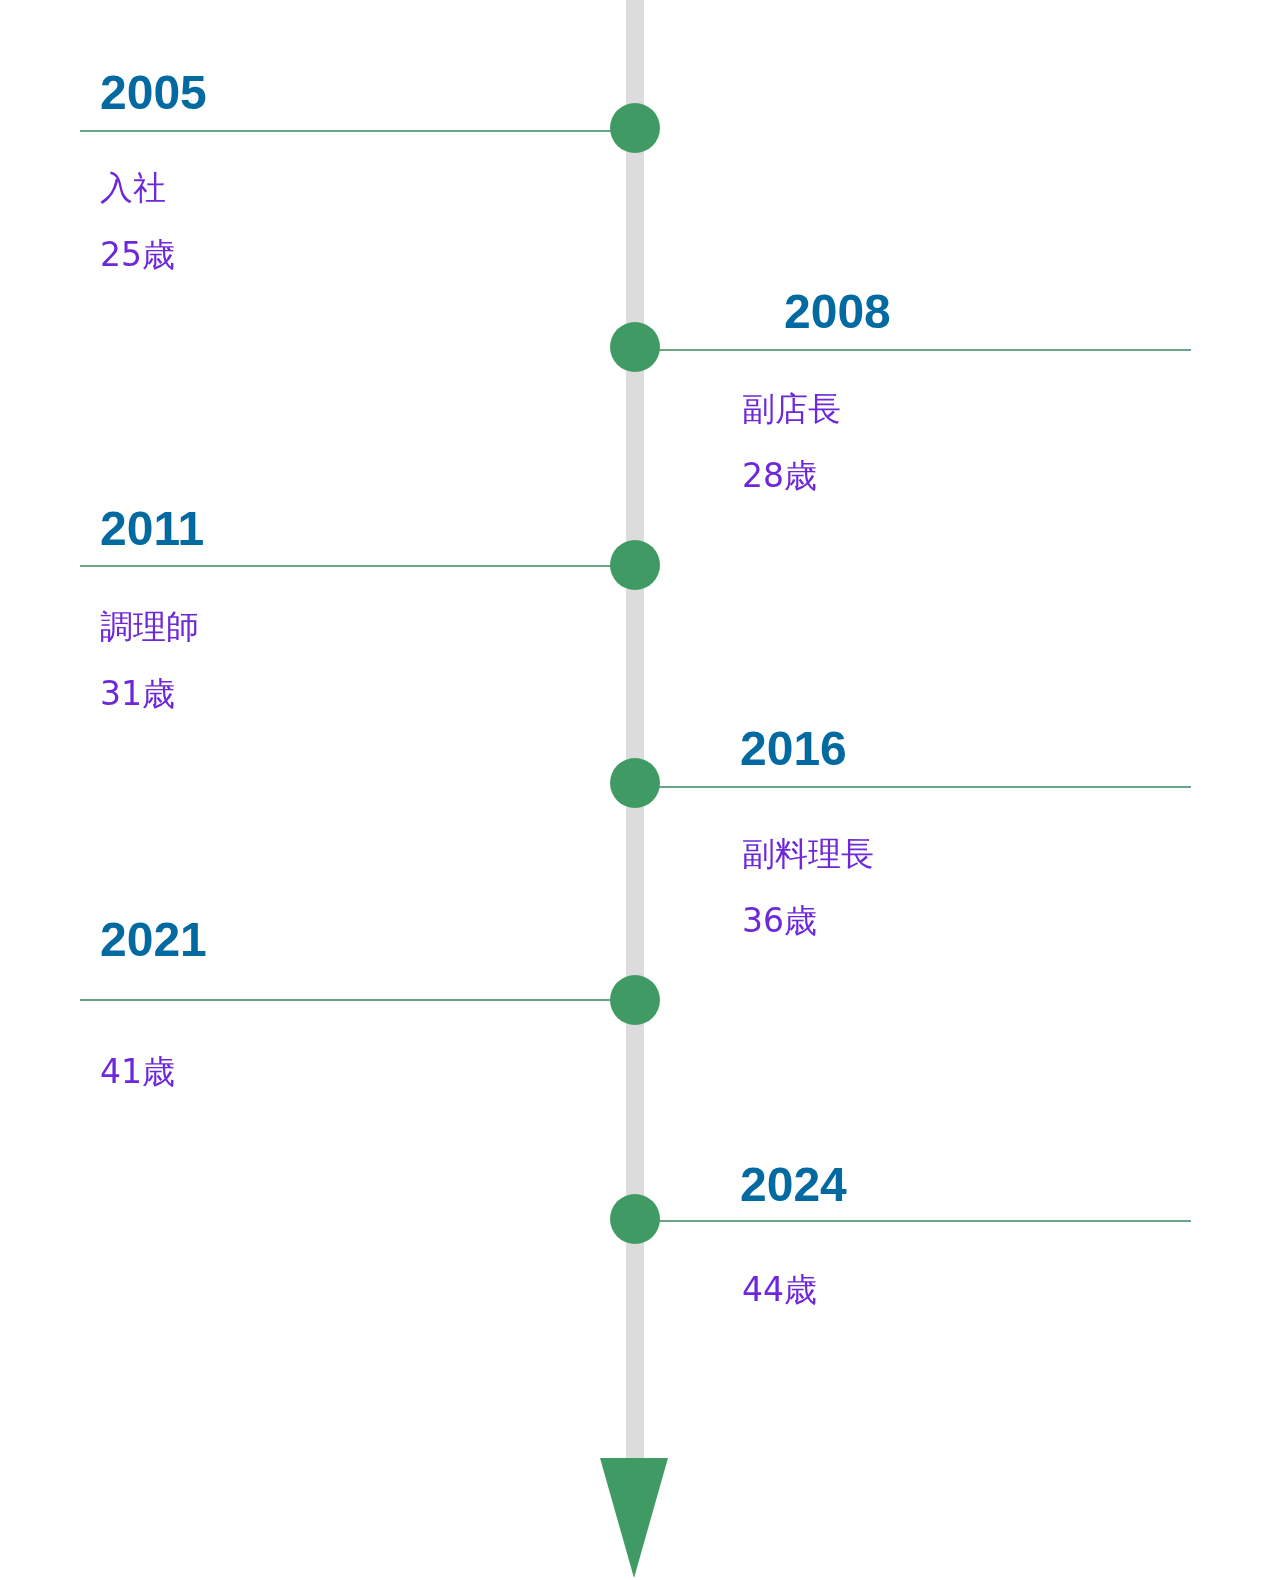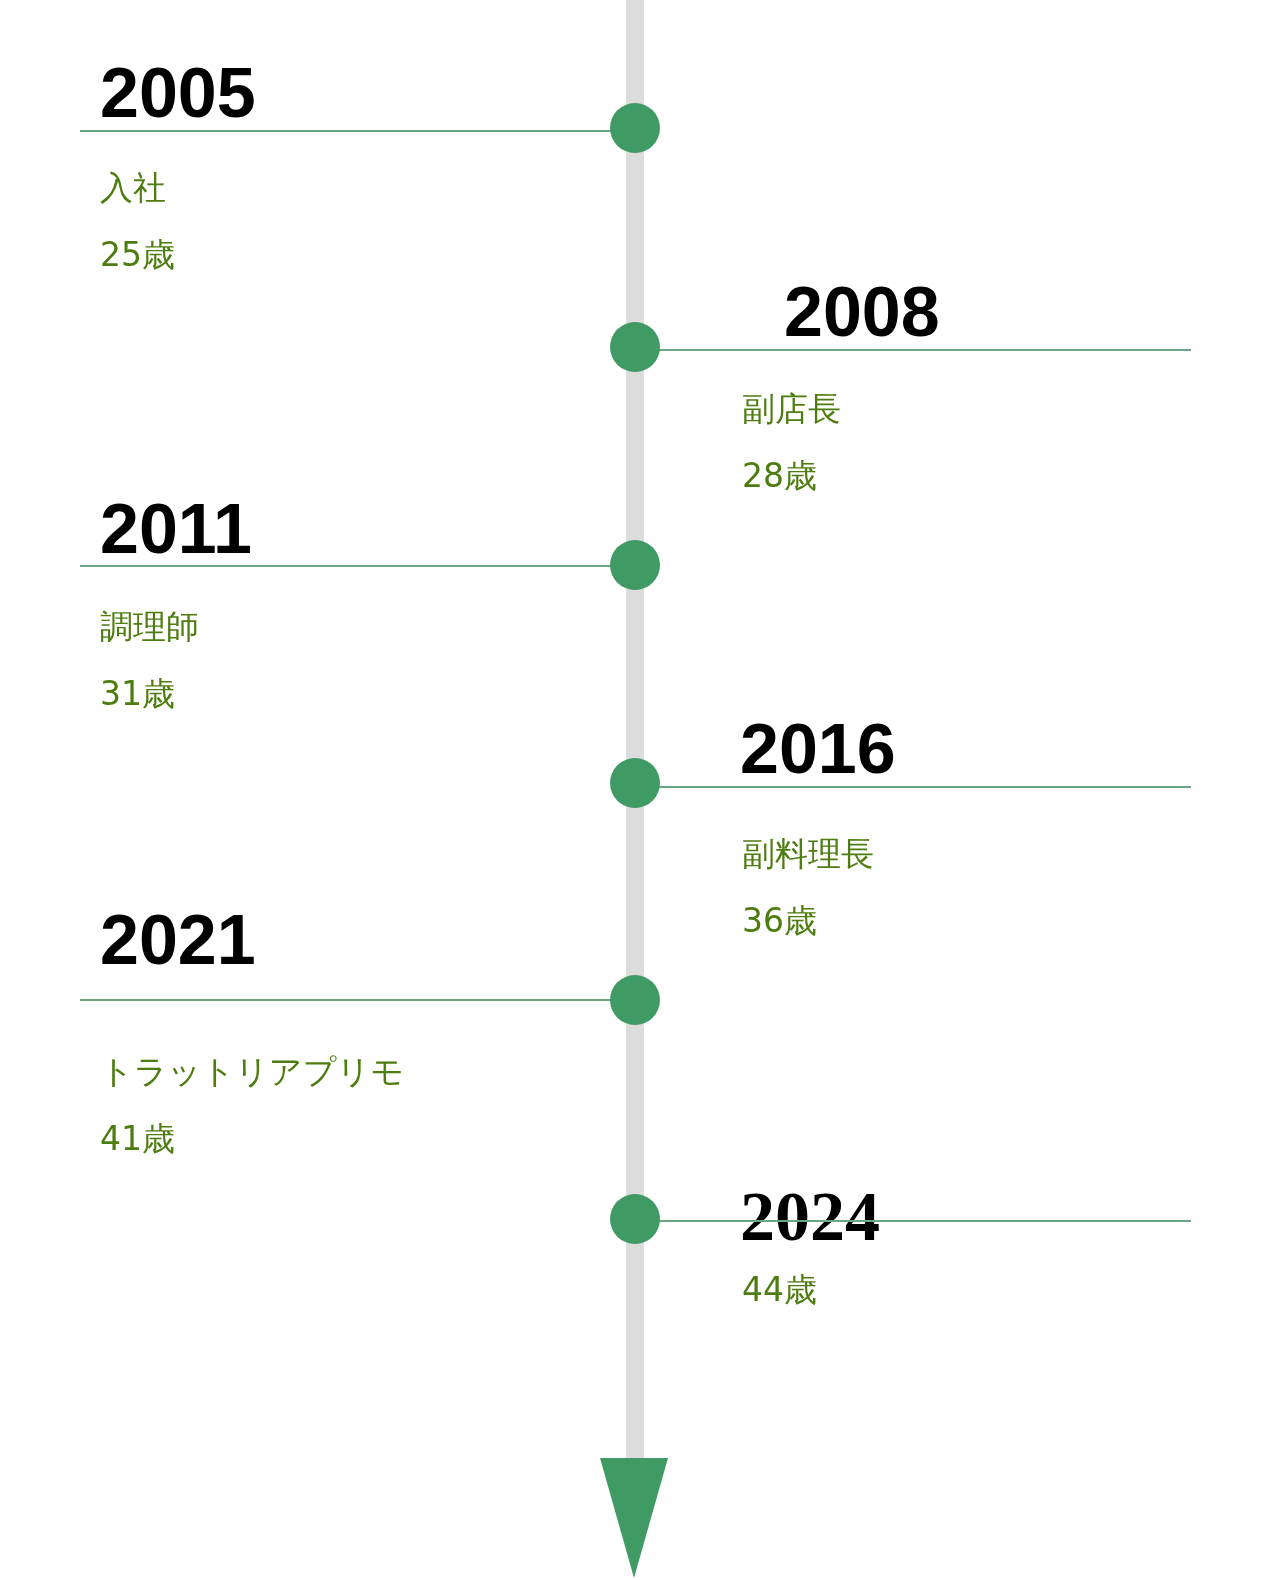--- a/index.html
+++ b/index.html
@@ -4,26 +4,26 @@
   <style>
     html, body { margin: 0; padding: 0; background: #ffffff; }
     body { width: 1280px; height: 1580px; position: relative; overflow: hidden;
            font-family: "DejaVu Sans", "Liberation Sans", sans-serif; }
     .rail { position: absolute; left: 626px; top: 0; width: 18px; height: 1470px; background: #dcdcdc; }
     .arrow { position: absolute; left: 600px; top: 1458px; width: 0; height: 0;
              border-left: 34px solid transparent; border-right: 34px solid transparent;
              border-top: 120px solid #3f9a63; }
     .entry { position: absolute; }
     .entry .year { position: absolute; font-family: "Liberation Sans", sans-serif; font-weight: bold;
-                   font-size: 70px; line-height: 58px; color: #000000; letter-spacing: 0px; white-space: nowrap; }
+                   font-size: 48px; line-height: 58px; color: #0369a1; letter-spacing: 0px; white-space: nowrap; }
     .entry .rule { position: absolute; height: 2px; background: #6aa585; }
     .entry .dot { position: absolute; width: 50px; height: 50px; border-radius: 50%; background: #3f9a63; }
     .entry .lines { position: absolute; margin: 0; padding: 0; list-style: none; }
     .entry .lines li { font-family: "DejaVu Sans", sans-serif; font-size: 33px; line-height: 67px;
-                       height: 67px; color: #4d7c0f; white-space: nowrap; }
+                       height: 67px; color: #6d28d9; white-space: nowrap; }
     .left .year { left: 100px; }
     .left .rule { left: 80px; width: 540px; }
     .left .lines { left: 100px; }
     .right .year { left: 740px; }
     .right .rule { left: 650px; width: 541px; }
     .right .lines { left: 742px; }
   </style>
 </head>
 <body>
 
@@ -68,27 +68,26 @@
       <li>副料理長</li>
       <li>36歳</li>
     </ul>
   </div>
 
   <div class="entry left" style="top:0;left:0;">
     <div class="year" style="top:911px;">2021</div>
     <div class="rule" style="top:999px;"></div>
     <div class="dot" style="left:610px;top:975px;"></div>
     <ul class="lines" style="top:1038px;">
-      <li>トラットリアプリモ</li>
       <li>41歳</li>
     </ul>
   </div>
 
   <div class="entry right" style="top:0;left:0;">
-    <div class="year" style="top:1188px;font-family:Liberation Serif, serif;">2024</div>
+    <div class="year" style="top:1156px;">2024</div>
     <div class="rule" style="top:1220px;"></div>
     <div class="dot" style="left:610px;top:1194px;"></div>
     <ul class="lines" style="top:1256px;">
       <li>44歳</li>
     </ul>
   </div>
 
   <div class="arrow"></div>
 </div>
 

